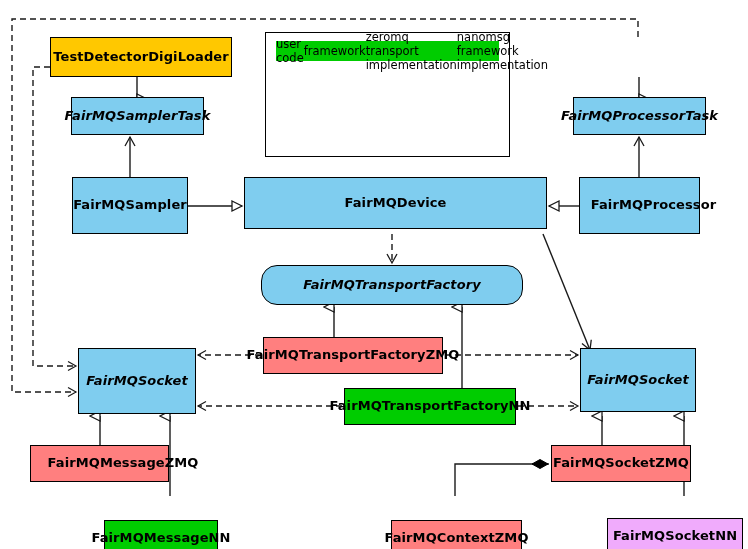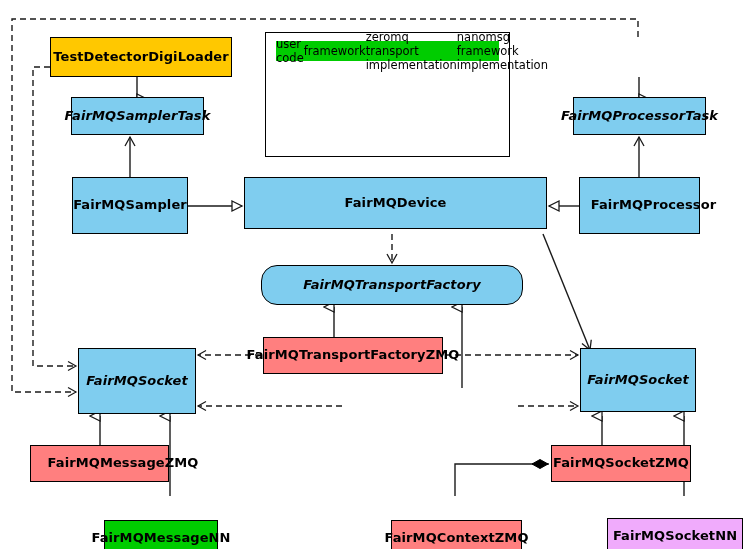--- a/index.html
+++ b/index.html
@@ -171,20 +171,23 @@
     </div>
   <div class="node" style="left: 579px; top: 177px; width: 121px; height: 57px; background: rgb(127, 205, 239); padding-left: 28px;">
       <span>FairMQProcessor</span>
     </div>
   <div class="node abstract" style="left: 261px; top: 265px; width: 262px; height: 40px; background: rgb(127, 205, 239); border-radius: 16px;">
       <span>FairMQTransportFactory</span>
     </div>
   <div class="node" style="left: 263px; top: 337px; width: 180px; height: 37px; background: rgb(255, 127, 127);">
       <span>FairMQTransportFactoryZMQ</span>
     </div>
+  <div class="node" style="left: 344px; top: 388px; width: 172px; height: 37px; background: rgb(0, 204, 0);">
+      <span>FairMQTransportFactoryNN</span>
+    </div>
   <div class="node abstract" style="left: 78px; top: 348px; width: 118px; height: 66px; background: rgb(127, 205, 239);">
       <span>FairMQSocket</span>
     </div>
   <div class="node abstract" style="left: 580px; top: 348px; width: 116px; height: 64px; background: rgb(127, 205, 239);">
       <span>FairMQSocket</span>
     </div>
   <div class="node" style="left: 30px; top: 445px; width: 139px; height: 37px; background: rgb(255, 127, 127); padding-left: 47px;">
       <span>FairMQMessageZMQ</span>
     </div>
   <div class="node" style="left: 104px; top: 520px; width: 114px; height: 37px; background: rgb(0, 204, 0);">

